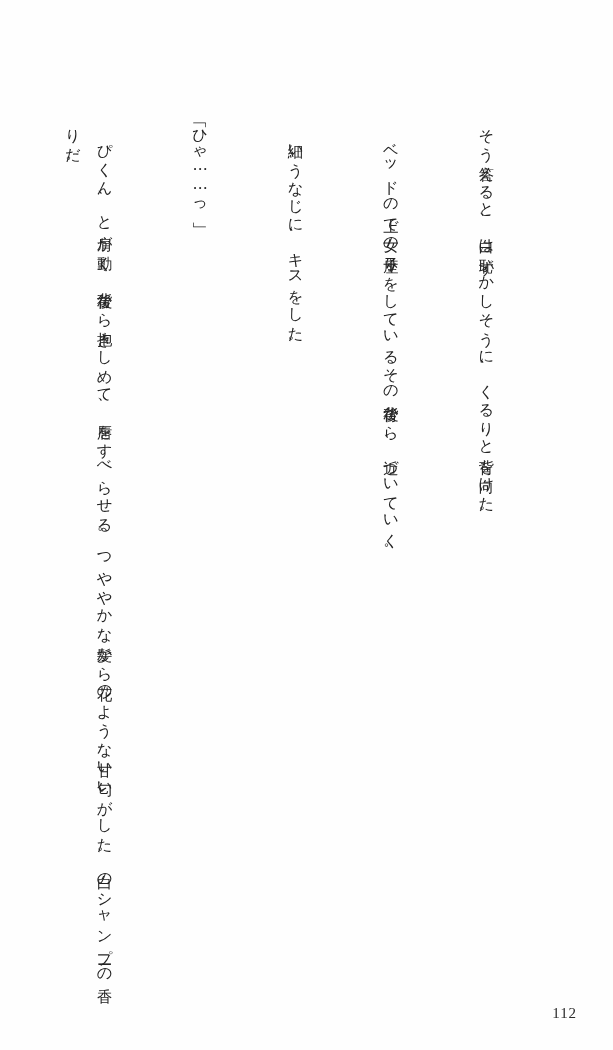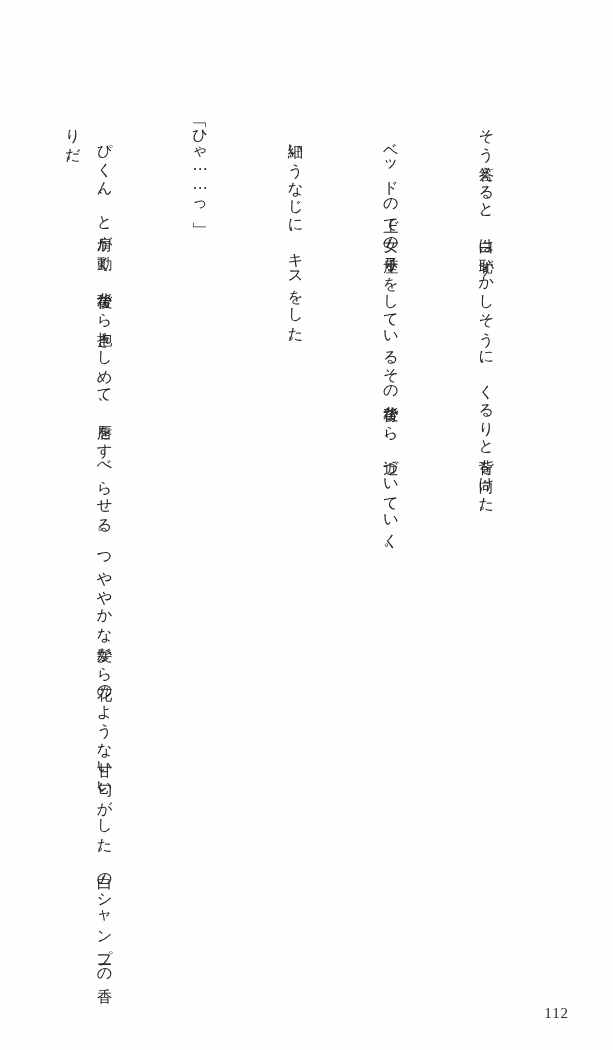--- a/index.html
+++ b/index.html
@@ -41,21 +41,21 @@
     margin: 0;
     padding: 0;
     text-indent: 1em;
   }
   #text-body p.noindent {
     text-indent: 0;
   }
   #page-number {
     position: absolute;
     bottom: 28px;
-    right: 44px;
+    right: 36px;
     font-size: 15px;
     letter-spacing: 0.06em;
     color: #2a2a2a;
     font-family: "Liberation Serif", "DejaVu Serif", serif;
   }
 </style>
 </head>
 <body>
 
 <div id="page">

